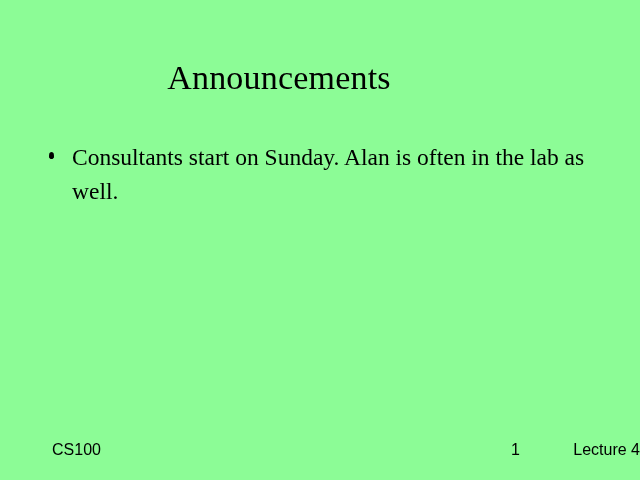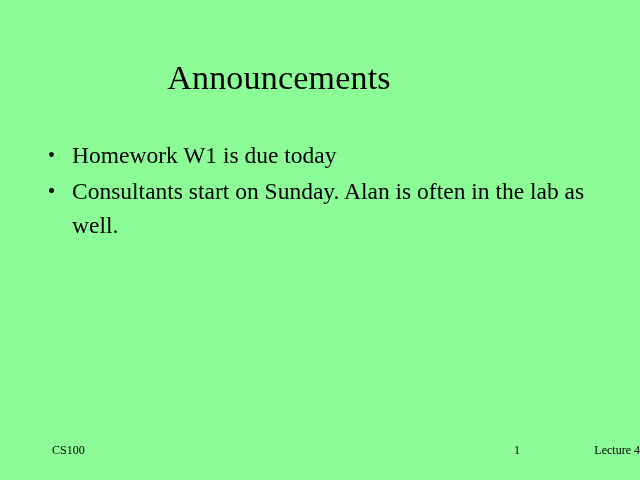--- a/index.html
+++ b/index.html
@@ -55,23 +55,23 @@
     top: 0;
     font-size: 20px;
     line-height: 34px;
   }
   .footer {
     position: absolute;
     bottom: 22px;
     left: 0;
     width: 572px;
     height: 16px;
-    font-size: 12px;
+    font-size: 16px;
     line-height: 16px;
-    font-family: Liberation Serif, serif;
+    font-family: Liberation Sans, sans-serif;
   }
   .footer-left {
     position: absolute;
     left: 52px;
     top: 0;
   }
   .footer-center {
     position: absolute;
     left: 0;
     top: 0;
@@ -88,21 +88,20 @@
 </head>
 <body>
 
 <div class="slide">
 
   <div class="slide-title">Announcements</div>
 
   <ul class="bullet-list">
     <li class="bullet-item">
       <span class="dot">•</span>
-      <span>Homework W1 is due today</span>
     </li>
     <li class="bullet-item">
       <span class="dot">•</span>
     </li>
     <li class="bullet-item">
       <span class="dot">•</span>
       <span>Consultants start on Sunday. Alan is often in the lab as well.</span>
     </li>
   </ul>
 

